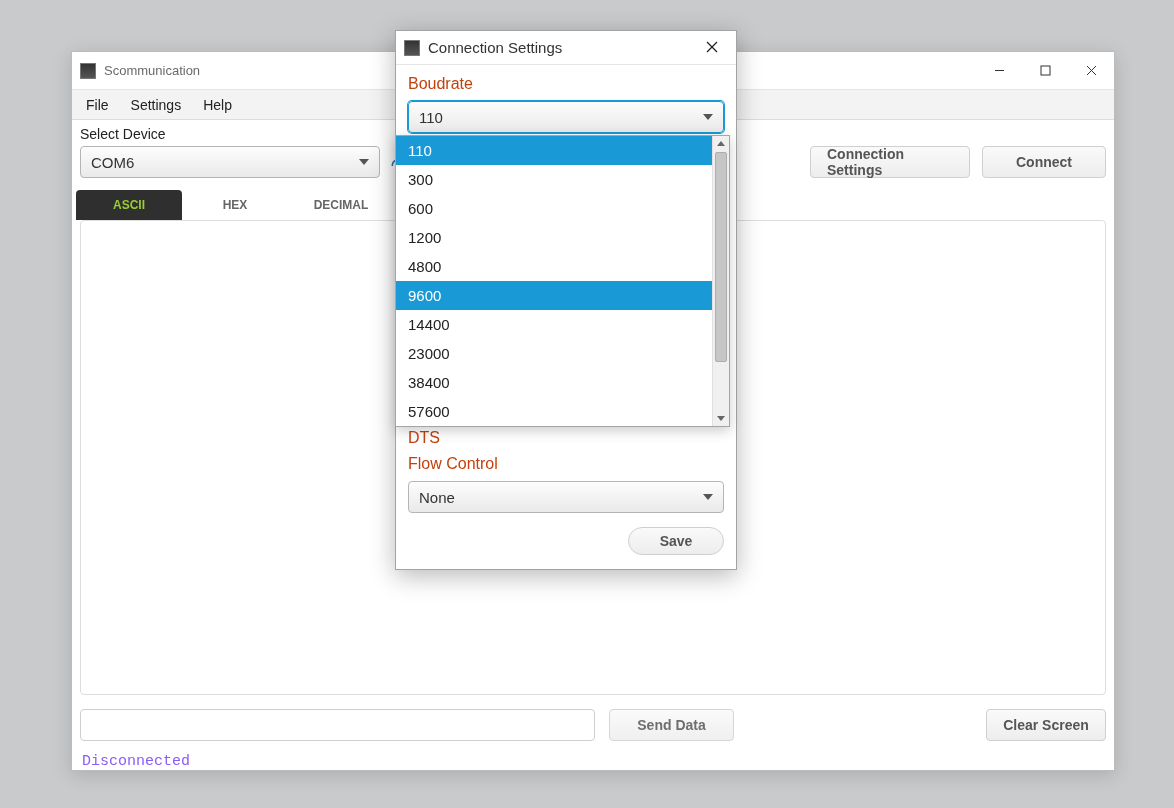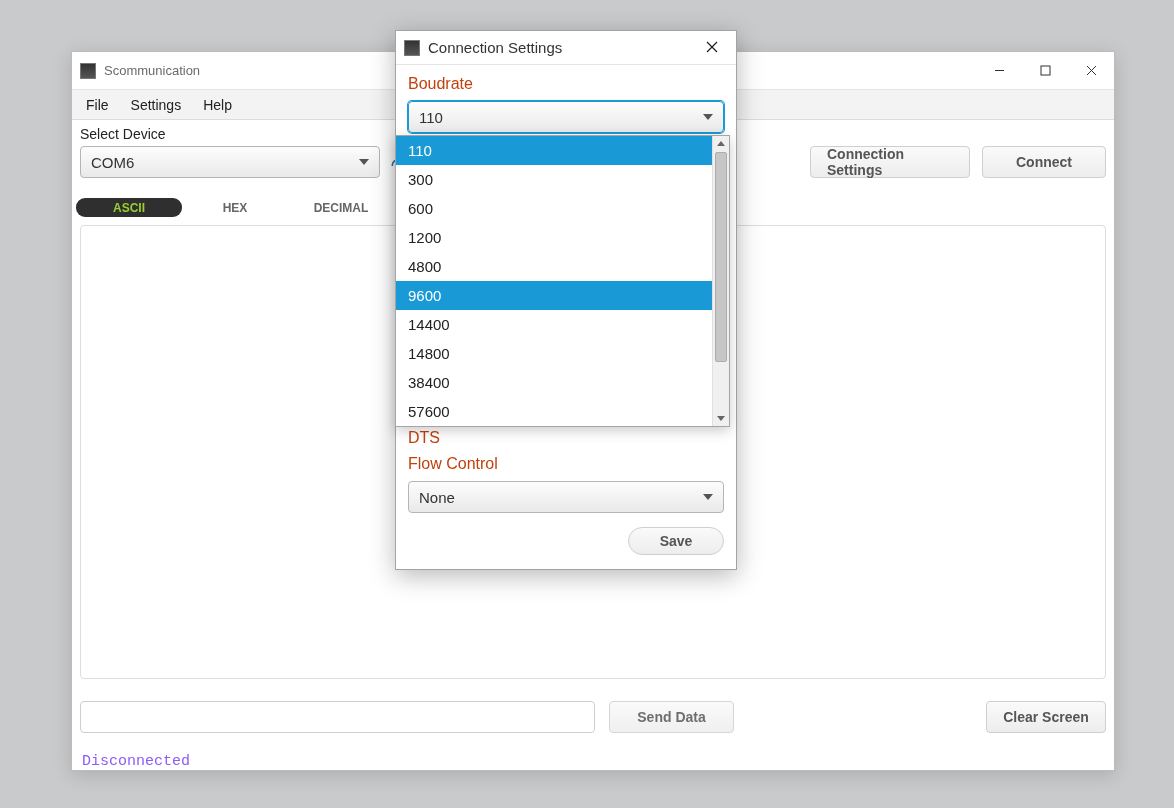--- a/index.html
+++ b/index.html
@@ -60,21 +60,20 @@
     font-size: 14px;
     color: #222;
     text-align: right;
   }
 
   .content {
     flex: 1;
     display: flex;
     flex-direction: column;
     overflow: hidden;
-    gap: 8px;
   }
   .top-row {
     display: flex;
     align-items: flex-end;
     padding: 6px 8px 0 8px;
     gap: 10px;
   }
   .device-block { display: flex; flex-direction: column; gap: 4px; width: 300px;}
   .device-block label { font-size: 14px; color: #222; }
   .combo {
@@ -119,31 +118,30 @@
   .btn-group { margin-left: auto; display: flex; gap: 12px; }
   .btn-wide { width: 160px; }
   .btn-med { width: 124px; }
 
   .tabs {
     display: flex;
     padding: 12px 4px 0 4px;
   }
   .tab {
     width: 106px;
-    height: 19px;
+    height: 30px;
     display: flex;
     align-items: center;
     justify-content: center;
     font-size: 12px;
     font-weight: 700;
     color: #666;
     background: transparent;
     border-top-left-radius: 4px;
     border-top-right-radius: 4px;
-    border-radius: 9px;
   }
   .tab.active {
     background: #2f2f2f;
     color: #9acd32;
   }
 
   .output {
     flex: 1;
     margin: 0 8px 8px 8px;
     border: 1px solid #ddd;
@@ -386,21 +384,21 @@
 
 <div class="dropdown-popup">
   <div class="dropdown-inner" id="dropdown-list">
       <div class="dropdown-item highlight">110</div>
       <div class="dropdown-item">300</div>
       <div class="dropdown-item">600</div>
       <div class="dropdown-item">1200</div>
       <div class="dropdown-item">4800</div>
       <div class="dropdown-item highlight">9600</div>
       <div class="dropdown-item">14400</div>
-      <div class="dropdown-item">14800</div>
+      <div class="dropdown-item">23000</div>
       <div class="dropdown-item">38400</div>
       <div class="dropdown-item">57600</div>
     </div>
   <div class="scrollbar">
     <div class="arrow-up"></div>
     <div class="thumb" style="top:16px; height:210px;"></div>
     <div class="arrow-down"></div>
   </div>
 </div>
 

